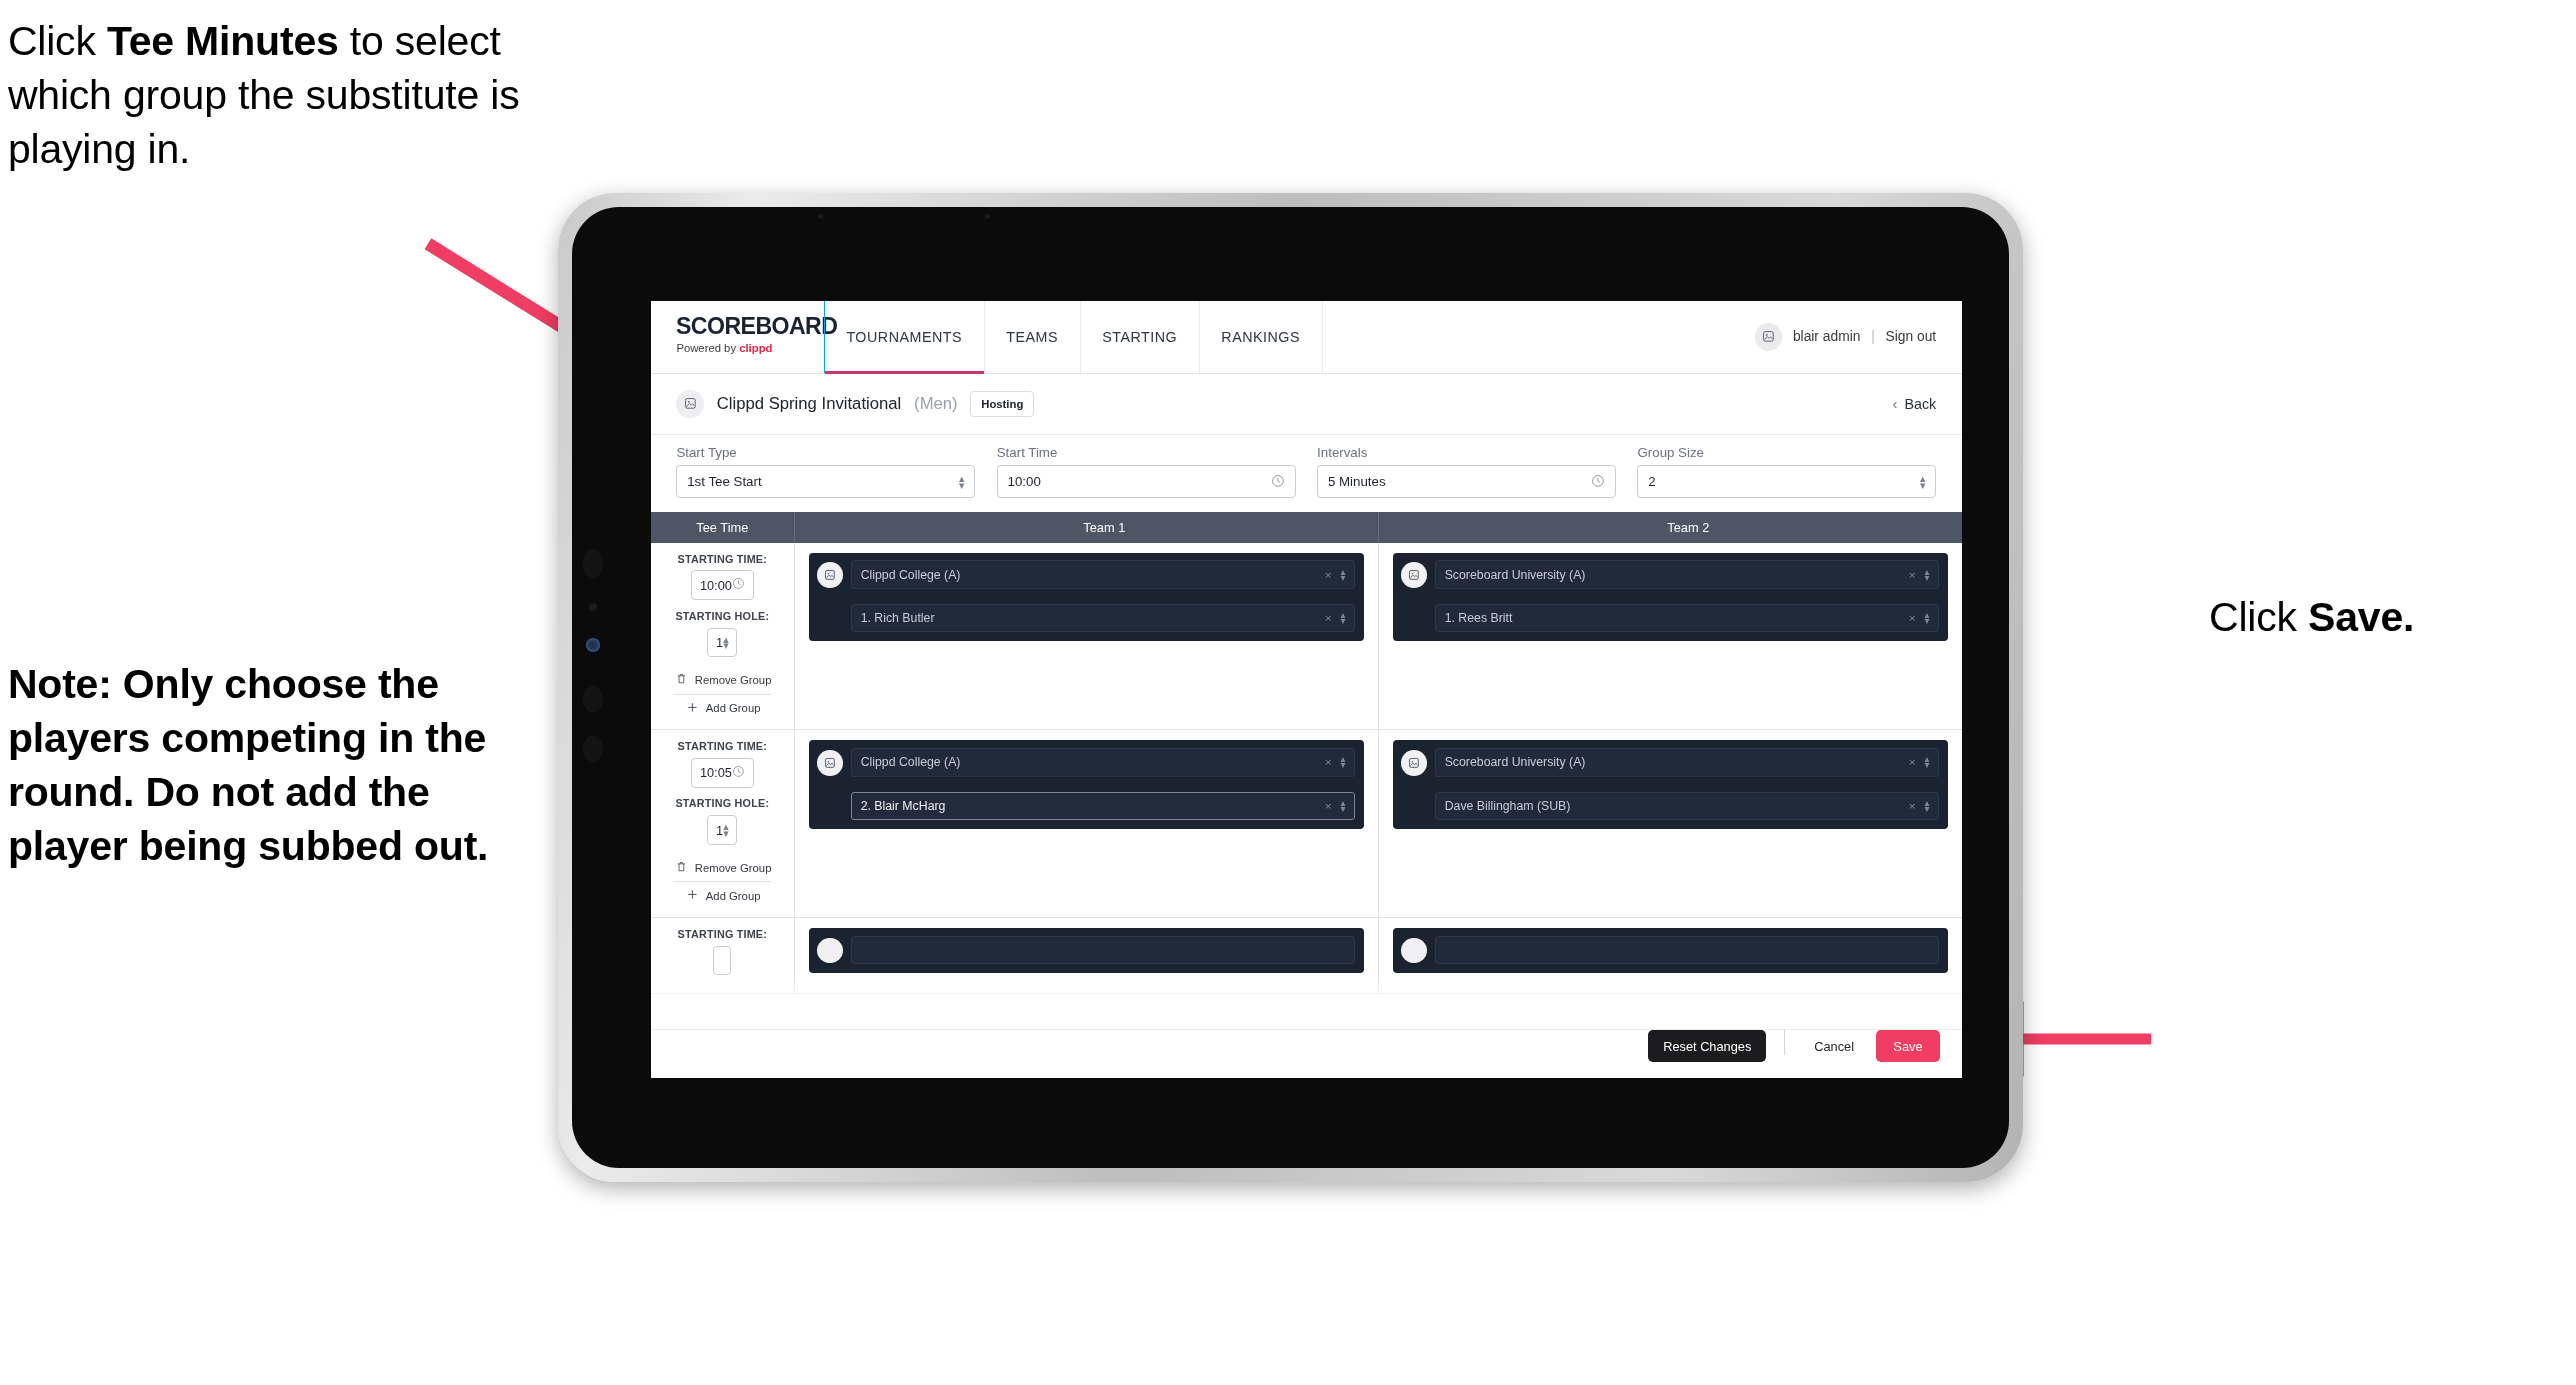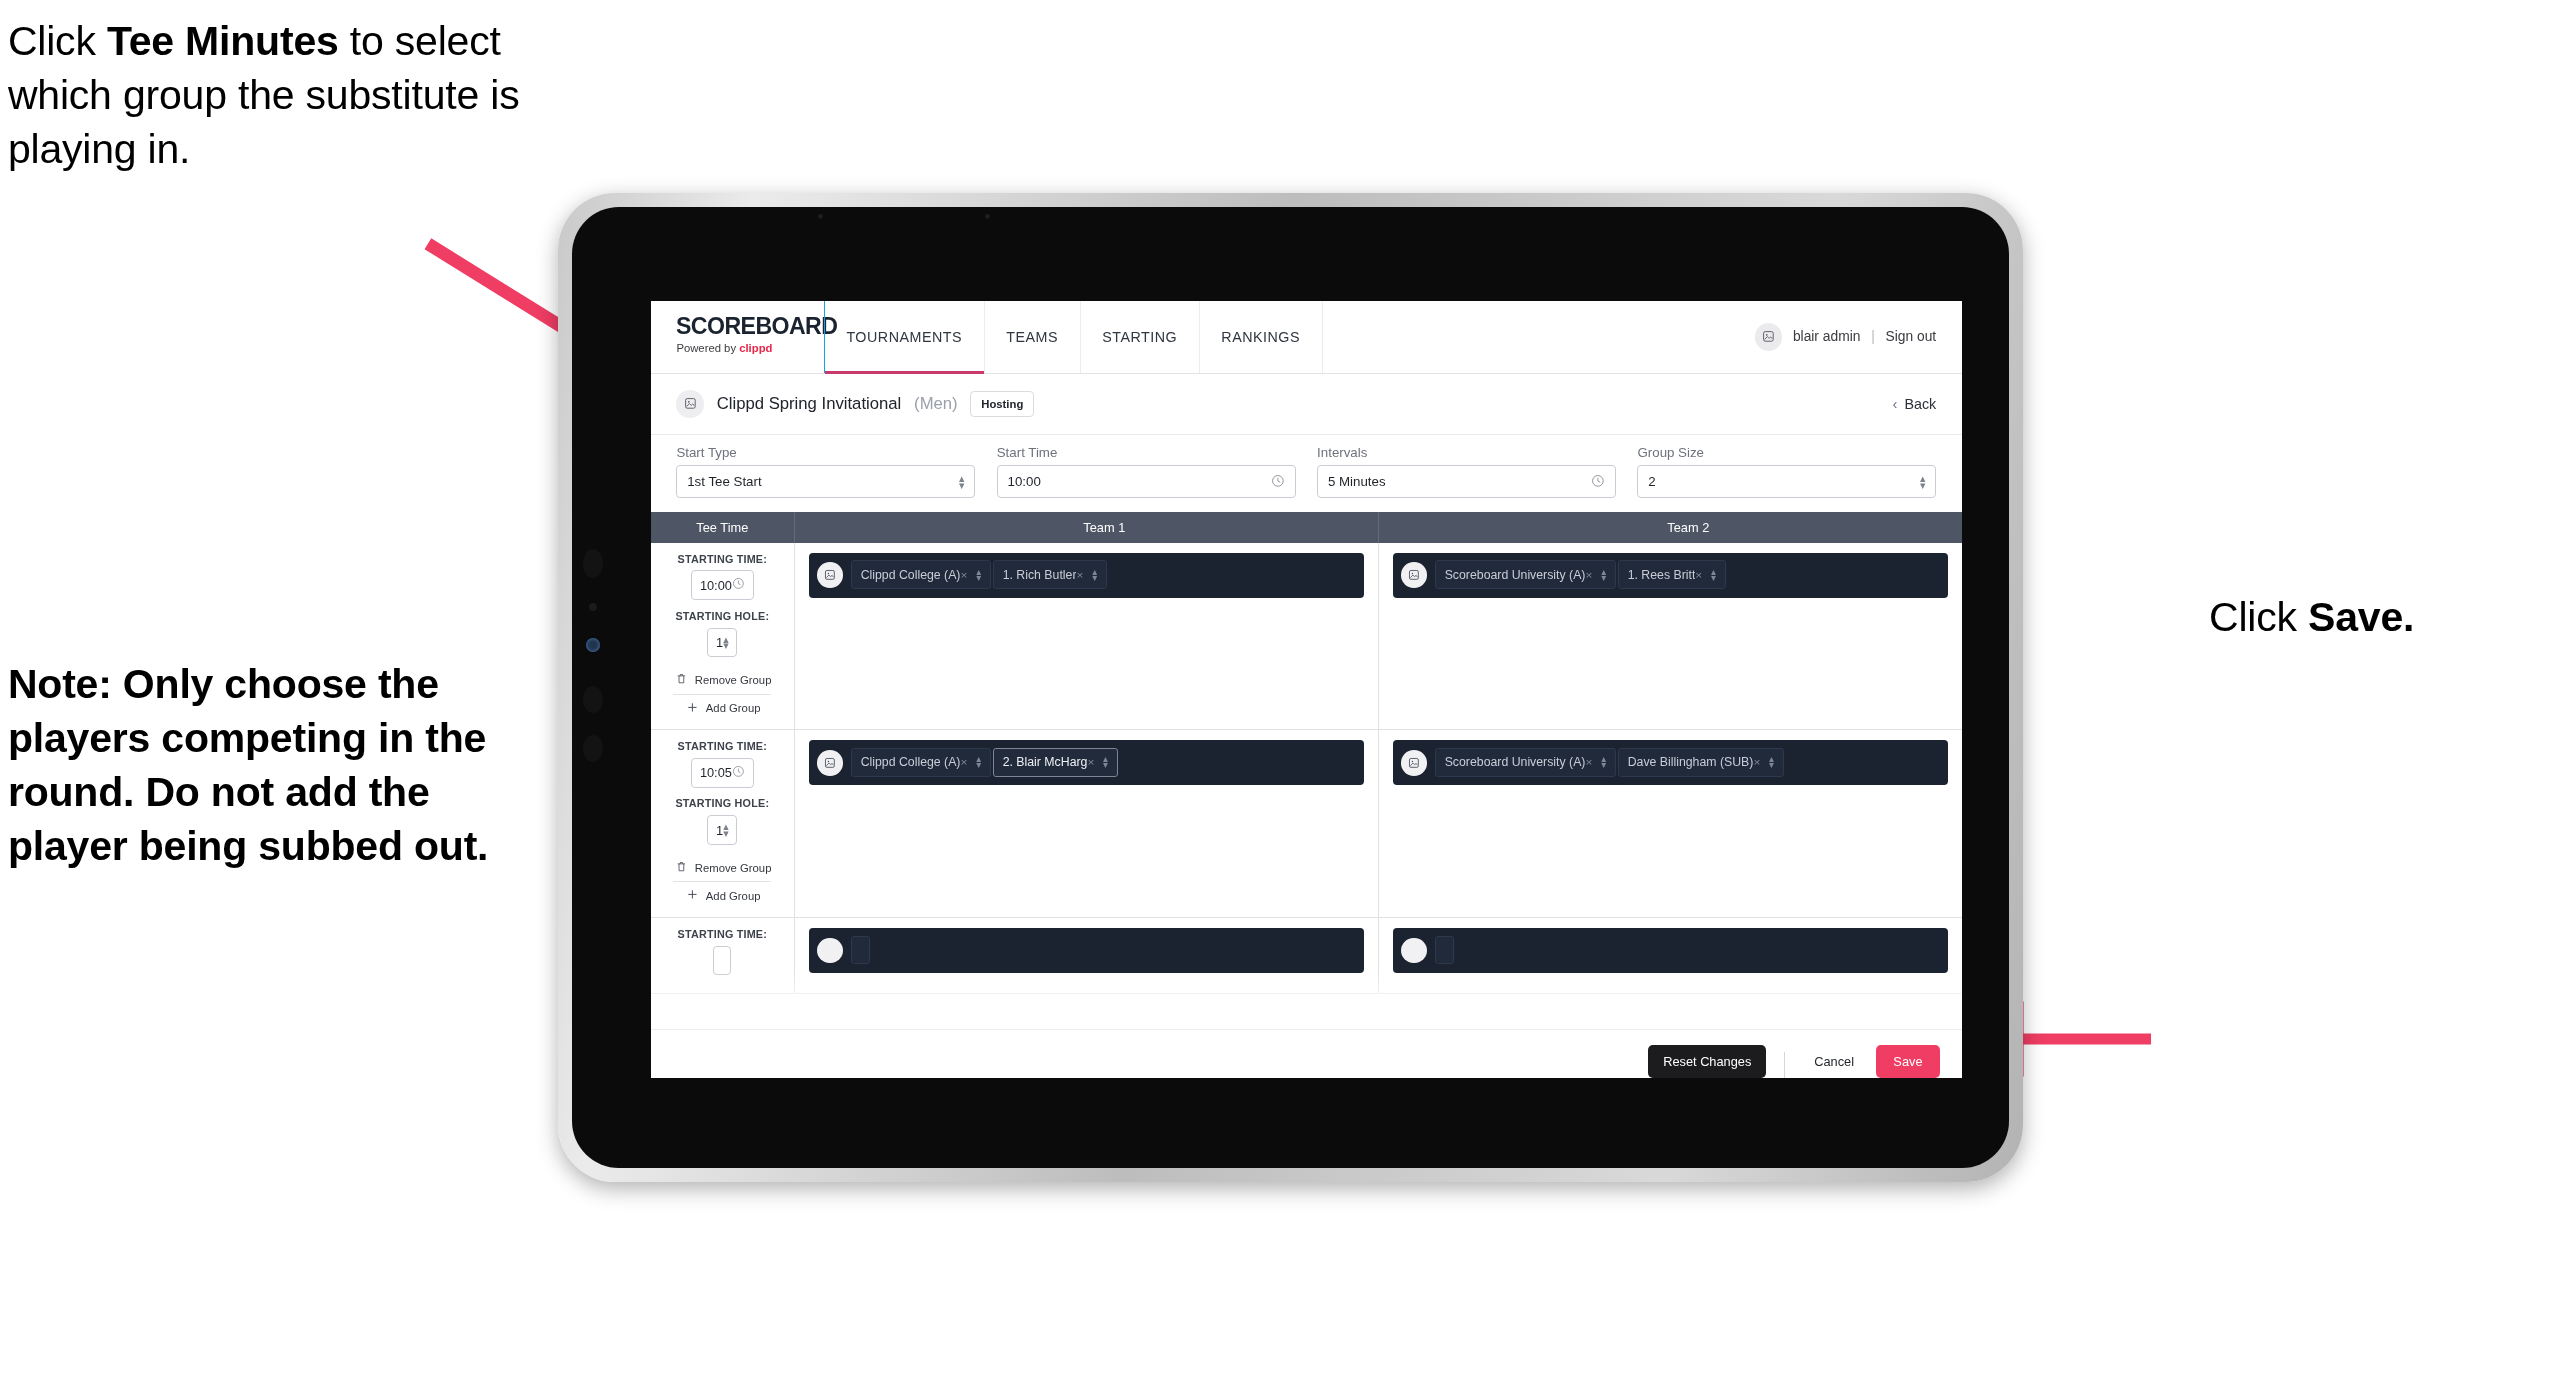--- a/index.html
+++ b/index.html
@@ -199,21 +199,21 @@
     padding: 7.9px 8.8px 8.8px 8.8px;
     display:flex; gap: 7.9px; align-items: flex-start;
     position: relative;
   }
   .team-badge {
     flex: 0 0 25.6px; width: 25.6px; height: 25.6px; border-radius: 50%;
     background: #f1f1f4; color:#4b5160;
     display:flex; align-items:center; justify-content:center; font-size: 10.8px;
     margin-top: 2px;
   }
-  .rows { flex: 1 1 auto; min-width: 0; display:flex; gap: 2px; }
+  .rows { flex: 1 1 auto; min-width: 0; display:flex; flex-direction:column; gap: 15px; }
   .drow {
     height: 28.5px; border-radius: 2.9px;
     background: #212a3a; border: 1px solid #2c384c;
     display:flex; align-items:center; padding: 0 8.8px;
     font-size: 12.3px; color: #c8cdd8;
     cursor: pointer;
   }
   .drow .dval { flex: 1 1 auto; overflow:hidden; white-space:nowrap; text-overflow:ellipsis; }
   .drow .dx { color:#7f8796; font-size: 11.8px; margin-right: 8.8px; }
   .drow .dstep { color:#7f8796; font-size: 9.8px; line-height:0.62; display:flex; flex-direction:column; }
@@ -221,21 +221,21 @@
 
   .partial-fade {
     position:absolute; left:0; right:0; bottom:0; height: 57px;
     background: linear-gradient(to bottom, rgba(255,255,255,0) 0%, rgba(255,255,255,0.86) 55%, #fff 100%);
     pointer-events:none;
   }
 
   
   .footer {
     flex: 0 0 49px;
-    display:flex; align-items:flex-end; justify-content:flex-end;
+    display:flex; align-items:flex-start; justify-content:flex-end;
     gap: 0; padding: 0 21.6px; background:#fff;
     border-top: 1px solid #ececed;
   }
   .btn-reset {
     background:#1c1c1e; color:#fff; font-size: 12.8px;
     border-radius: 4.9px; padding: 8.8px 14.7px; cursor:pointer; border:none;
     font-family: "Liberation Sans", sans-serif;
   }
   .vdiv { width:1px; height: 25.6px; background:#d5d6da; margin: 0 17.7px; }
   .btn-cancel {

